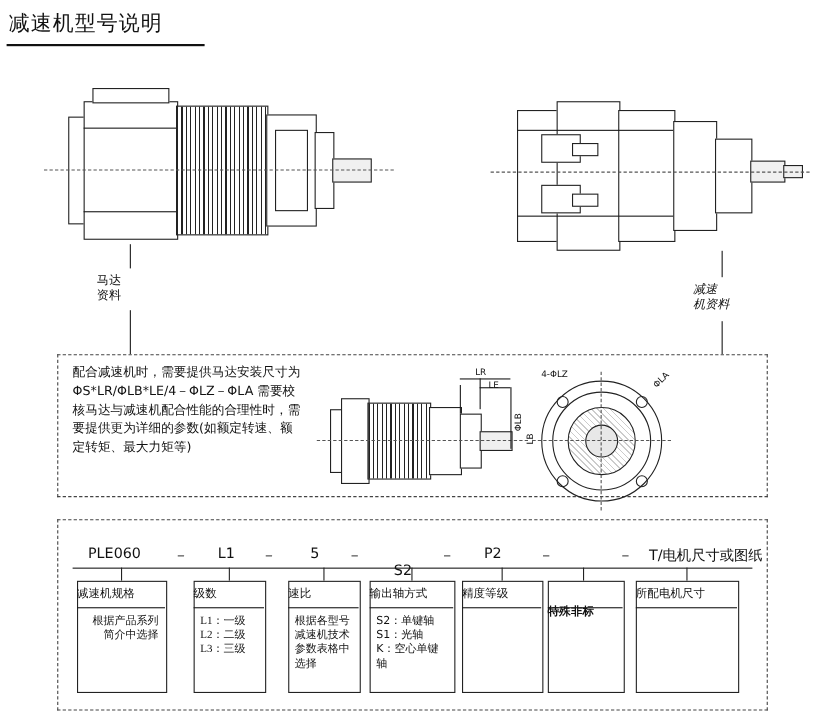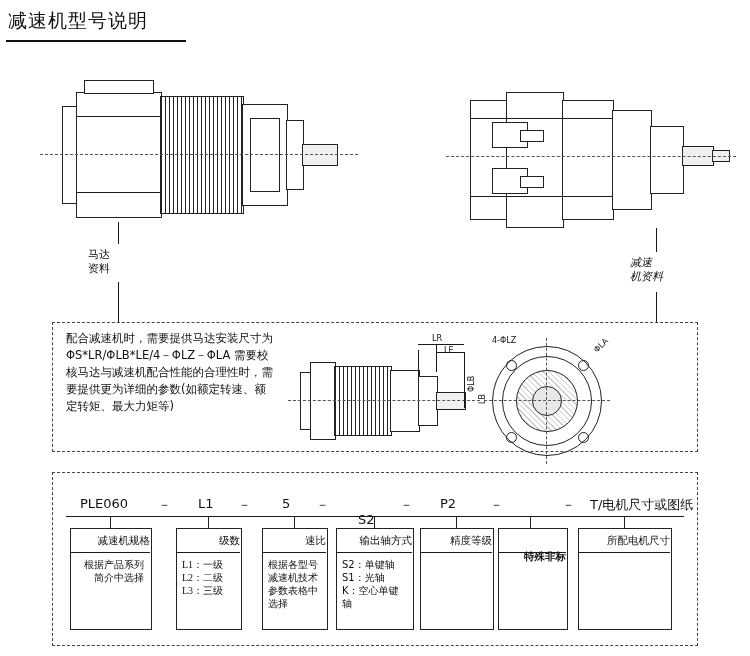--- a/index.html
+++ b/index.html
@@ -56,21 +56,21 @@
     border:1px dashed #444;background:#fff;
   }
   .code-item{
     position:absolute;font-size:13px;color:#111;white-space:nowrap;
   }
   .dash-sep{position:absolute;font-size:13px;color:#111;}
   .cell{
     position:absolute;border:1px solid #222;background:#fff;
   }
   .cell-top{
-    position:absolute;font-size:10.5px;line-height:13px;text-align:right;color:#111;
+    position:absolute;font-size:10.5px;line-height:13px;text-align:left;color:#111;
   }
   .cell-body{
     position:absolute;font-size:10px;line-height:13px;color:#111;white-space:pre-line;
   }
   .tick{position:absolute;width:1px;background:#222;}
 </style>
 </head>
 <body>
 
 <div class="page">

